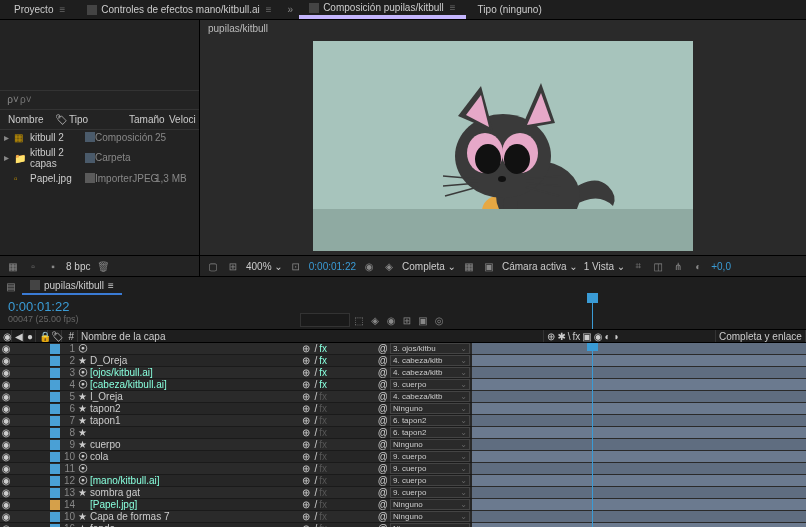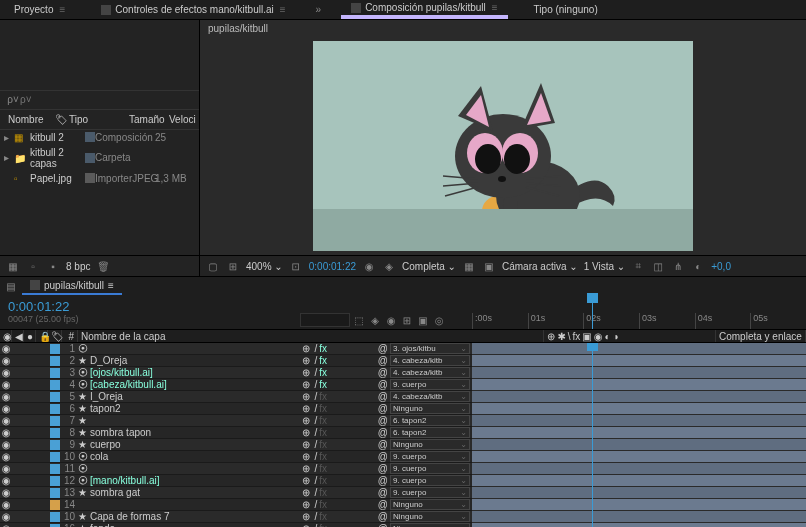--- a/index.html
+++ b/index.html
@@ -1,17 +1,17 @@
 <!DOCTYPE html>
 <html><head>
 <meta charset="utf-8">
 <style>
 *{margin:0;padding:0;box-sizing:border-box;font-family:'Segoe UI',Arial,sans-serif;font-size:10px;color:#ccc}
 body{background:#1e1e1e;width:806px;height:527px;overflow:hidden}
-.tabbar{display:flex;align-items:center;height:20px;background:#1e1e1e;border-bottom:1px solid #000;padding:0 4px;gap:16px}
+.tabbar{display:flex;align-items:center;height:20px;background:#1e1e1e;border-bottom:1px solid #000;padding:0 4px;gap:2px}
 .tab{padding:2px 10px;color:#888;cursor:pointer;display:flex;align-items:center;gap:4px;font-size:10px}
 .tab.active{color:#ccc;border-bottom:4px solid #c4b5fd}
 .tab .comp-icon{display:inline-block;width:10px;height:10px;background:#444}
 .tab .x{color:#666;margin-left:2px}
 .arrow{color:#888;padding:0 4px}
 .main{display:flex;height:256px}
 .left-panel{width:200px;background:#232323;border-right:1px solid #000;display:flex;flex-direction:column}
 .spacer{flex:1}
 .search-row{display:flex;align-items:center;padding:2px 6px;border-top:1px solid #333;border-bottom:1px solid #333}
 .search-row input{flex:1;background:transparent;border:none;color:#ccc;font-size:10px;outline:none}
@@ -228,28 +228,20 @@
     <div class="tl-head-mid">
       <input style="width: 50px; background: rgb(26, 26, 26); border: 1px solid rgb(51, 51, 51); height: 14px;">
       <span class="iconbtn">⬚</span>
       <span class="iconbtn">◈</span>
       <span class="iconbtn">◉</span>
       <span class="iconbtn">⊞</span>
       <span class="iconbtn">▣</span>
       <span class="iconbtn">◎</span>
     </div>
     <div class="tl-head-right">
-      <div class="ruler" id="ruler">
-          <div class="tick">:00s</div>
-          <div class="tick">01s</div>
-          <div class="tick">02s</div>
-          <div class="tick">03s</div>
-          <div class="tick">04s</div>
-          <div class="tick">05s</div>
-        </div>
       <div class="playhead" id="playhead" style="left: 36%;">
           <div class="playhead-handle"></div>
         </div>
     </div>
   </div>
   <div class="tl-cols">
     <div class="c" style="width:12px">◉</div>
     <div class="c" style="width:12px">◀</div>
     <div class="c" style="width:12px">●</div>
     <div class="c" style="width:12px">🔒</div>
@@ -330,30 +322,30 @@
           <span class="lname" style="color:#ccc">tapon2</span>
         </div>
         <div class="layer-row">
           <span class="vis">◉</span>
           <span class="vis"></span>
           <span class="vis"></span>
           <span class="lock"></span>
           <span class="label" style="background:#4aa0d5"></span>
           <span class="num">7</span>
           <span class="shy">★</span>
+          <span class="lname" style="color:#ccc">tapon1</span>
         </div>
         <div class="layer-row">
           <span class="vis">◉</span>
           <span class="vis"></span>
           <span class="vis"></span>
           <span class="lock"></span>
           <span class="label" style="background:#4aa0d5"></span>
           <span class="num">8</span>
           <span class="shy">★</span>
-          <span class="lname" style="color:#ccc">sombra tapon</span>
         </div>
         <div class="layer-row">
           <span class="vis">◉</span>
           <span class="vis"></span>
           <span class="vis"></span>
           <span class="lock"></span>
           <span class="label" style="background:#4aa0d5"></span>
           <span class="num">9</span>
           <span class="shy">★</span>
           <span class="lname" style="color:#ccc">cuerpo</span>
@@ -398,20 +390,21 @@
           <span class="lname" style="color:#ccc">sombra gat</span>
         </div>
         <div class="layer-row">
           <span class="vis">◉</span>
           <span class="vis"></span>
           <span class="vis"></span>
           <span class="lock"></span>
           <span class="label" style="background:#d5a04a"></span>
           <span class="num">14</span>
           <span class="shy"></span>
+          <span class="lname" style="color:#8fd">[Papel.jpg]</span>
         </div>
         <div class="layer-row">
           <span class="vis">◉</span>
           <span class="vis"></span>
           <span class="vis"></span>
           <span class="lock"></span>
           <span class="label" style="background:#4aa0d5"></span>
           <span class="num">10</span>
           <span class="shy">★</span>
           <span class="lname" style="color:#ccc">Capa de formas 7</span>

